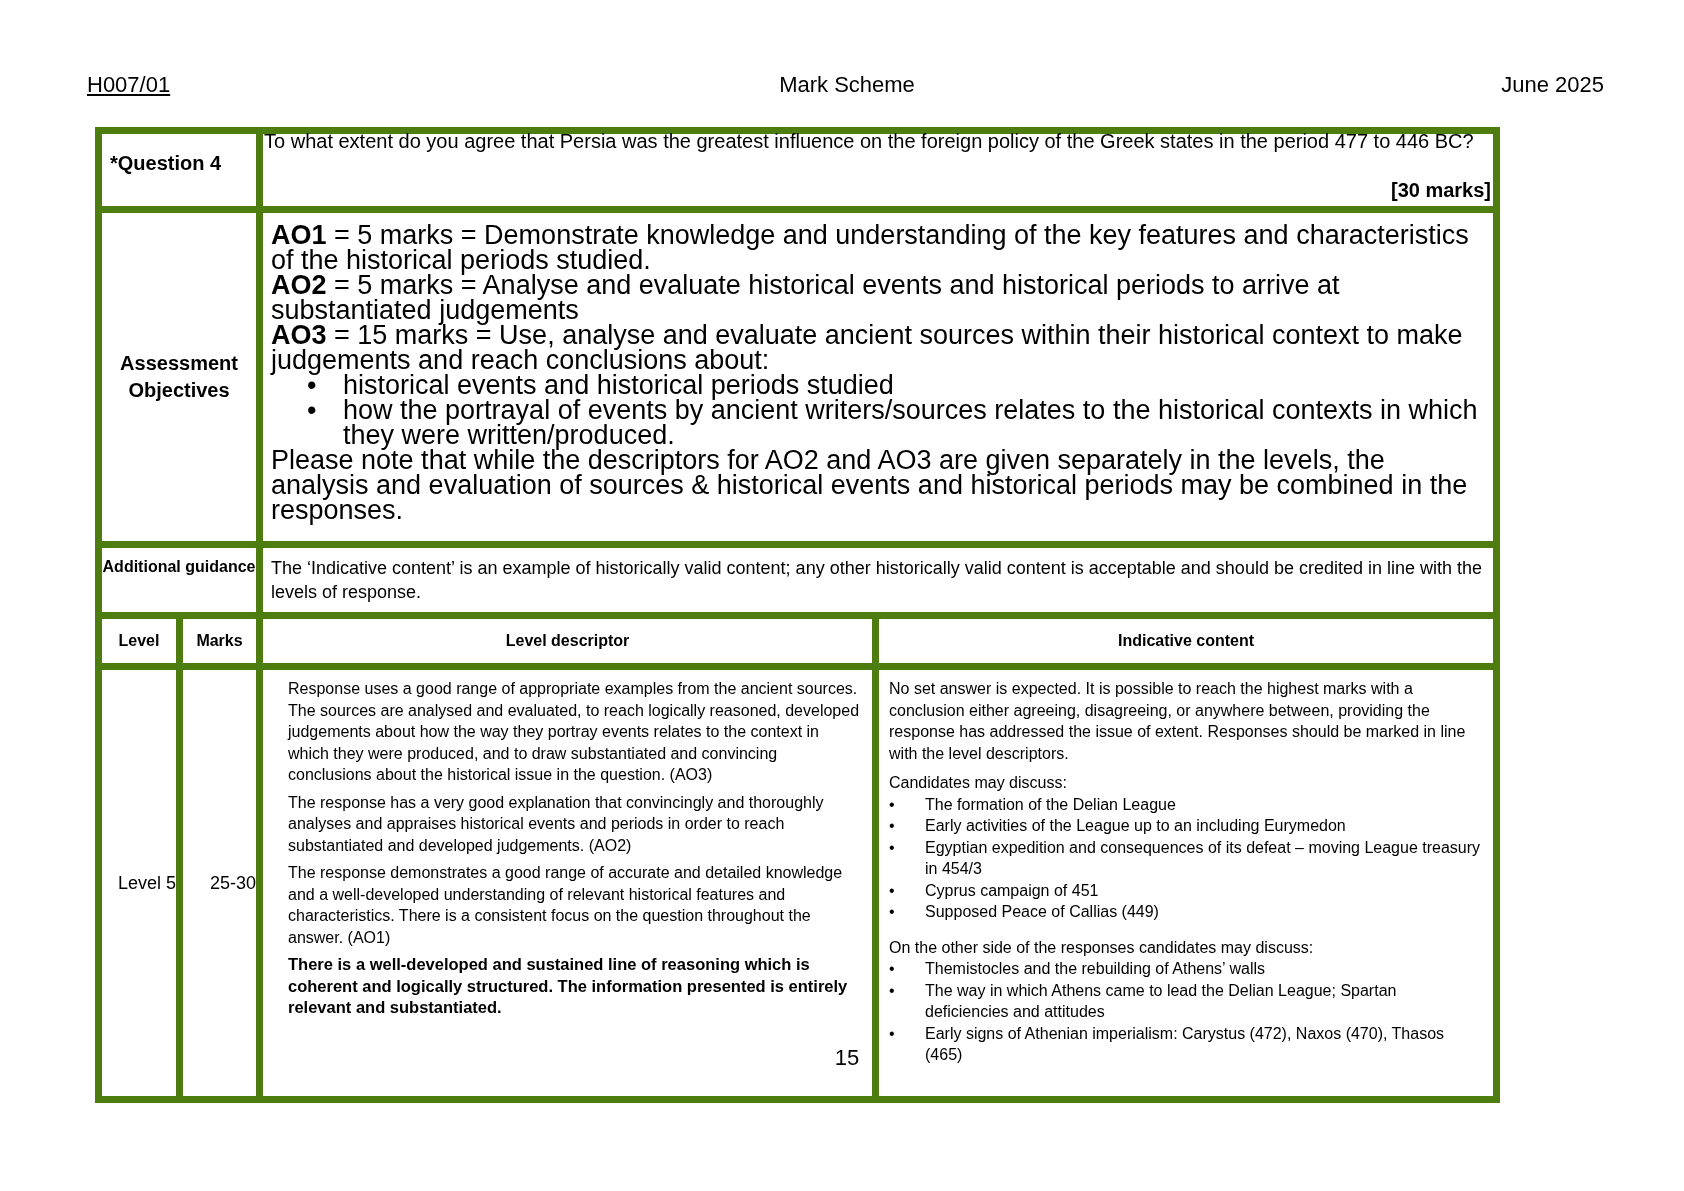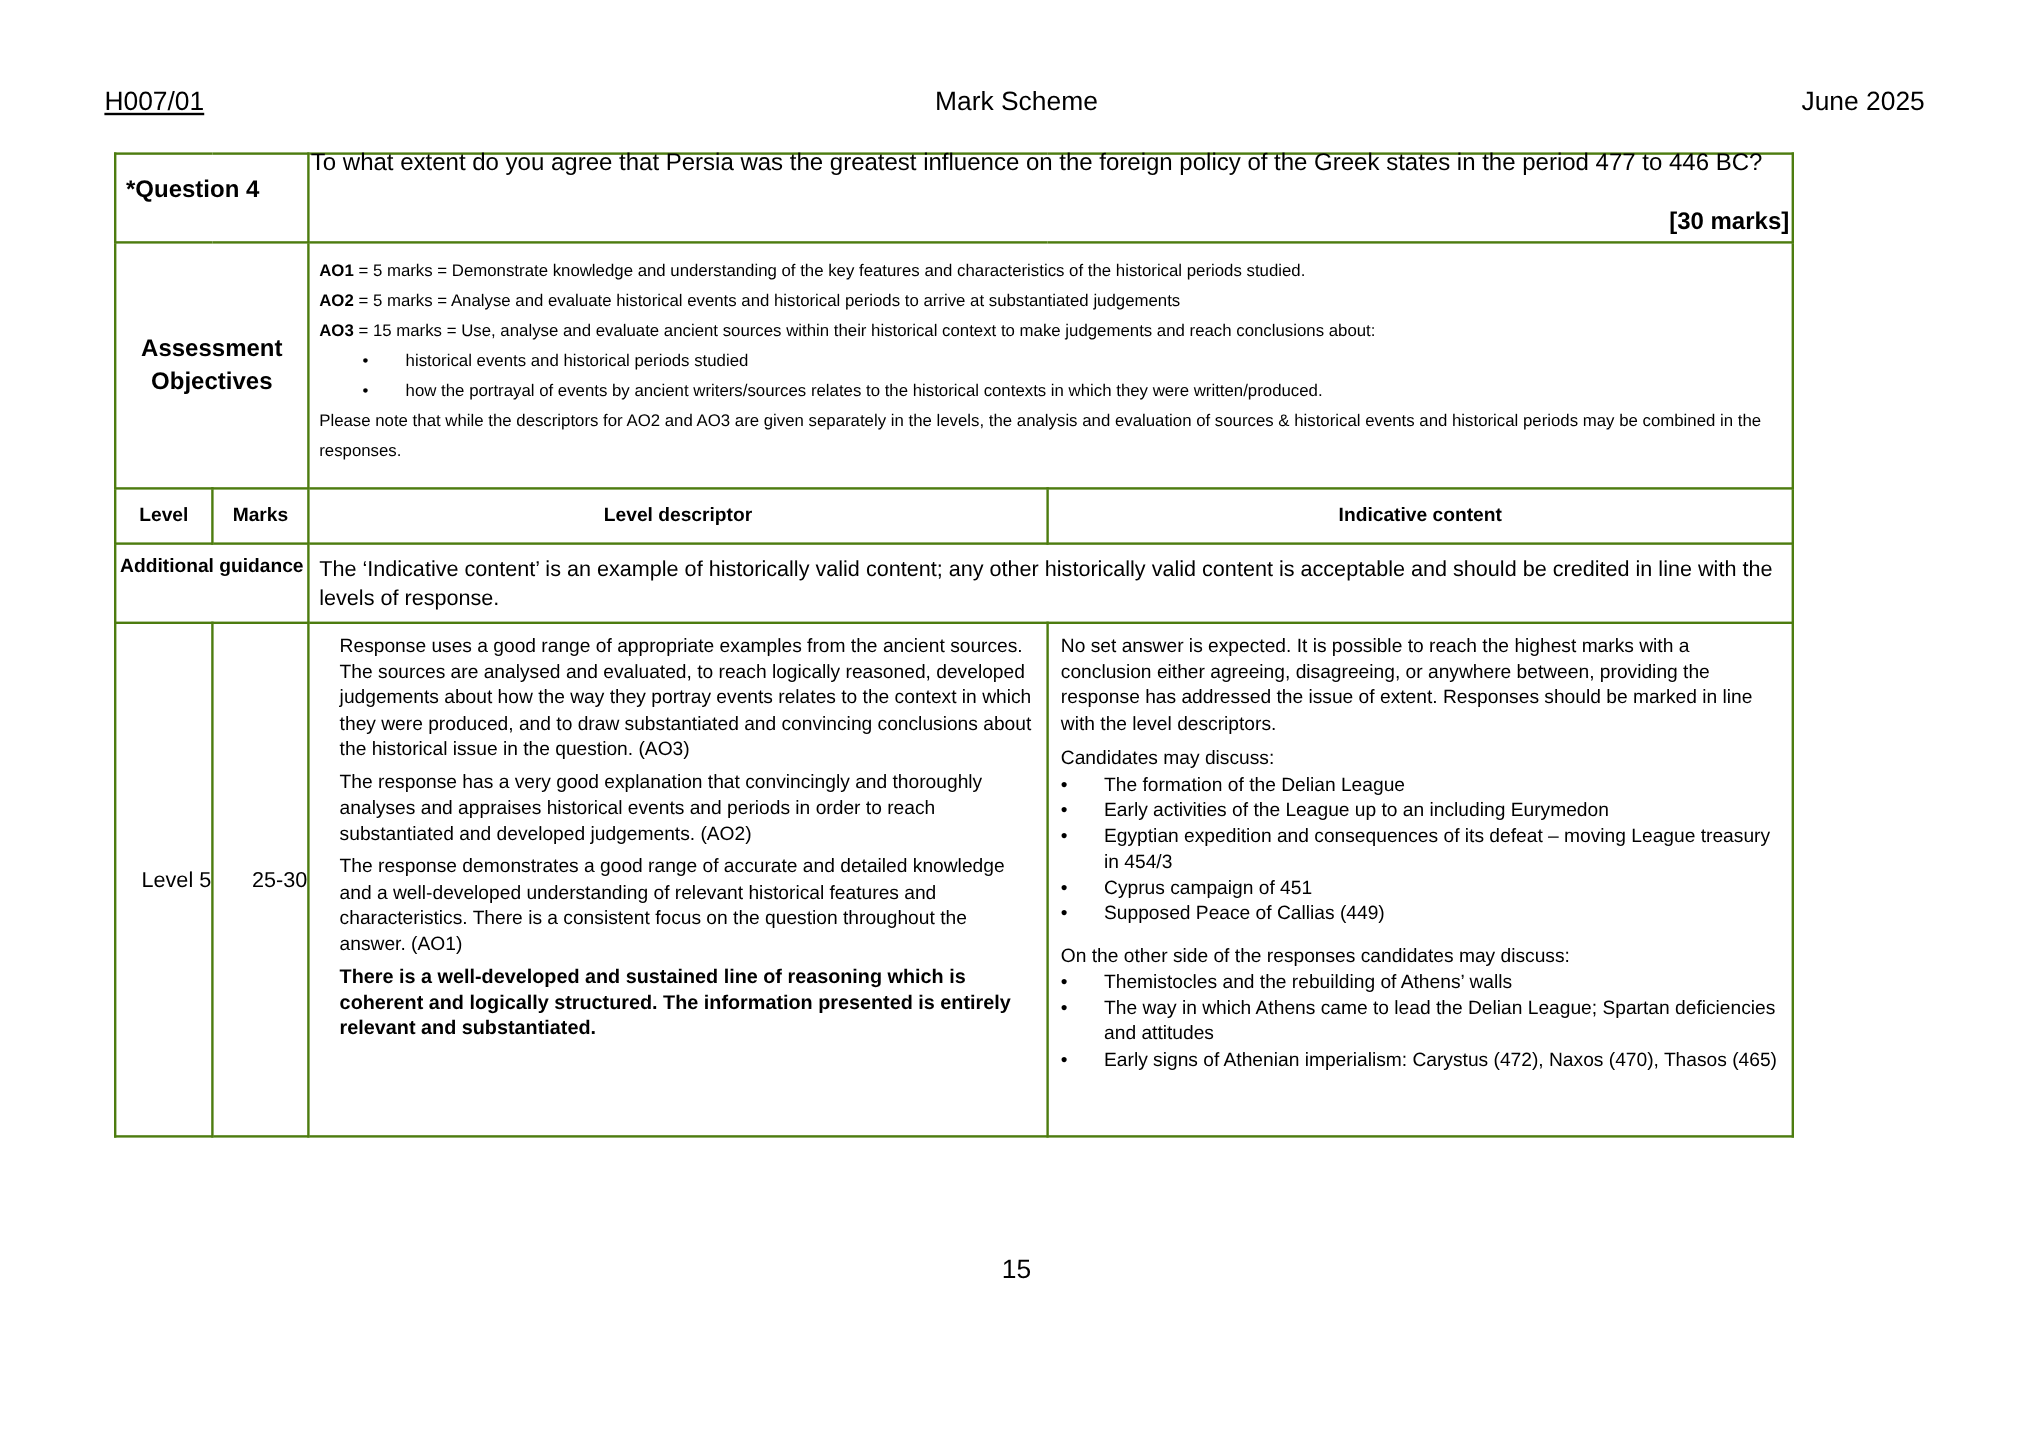--- a/index.html
+++ b/index.html
@@ -4,28 +4,28 @@
 <style>
   html, body { margin: 0; padding: 0; background: #ffffff; }
   body { width: 1684px; height: 1191px; position: relative; font-family: "Liberation Sans", sans-serif; color: #000; overflow: hidden; }
   .hdr { position: absolute; top: 72px; font-size: 22px; line-height: 26px; }
   .hdr-left { left: 87px; text-decoration: underline; }
   .hdr-center { left: 0; width: 1694px; text-align: center; }
   .hdr-right { right: 80px; }
   .page-num { position: absolute; top: 1045px; left: 0; width: 1694px; text-align: center; font-size: 22px; }
 
   table.ms { position: absolute; left: 95px; top: 127px; width: 1398px; border-collapse: collapse; table-layout: fixed; }
-  table.ms td { border: 2px solid #4d7c0f; vertical-align: top; padding: 0; }
+  table.ms td { border: 7px solid #4d7c0f; vertical-align: top; padding: 0; }
   .q-label { font-weight: bold; font-size: 20px; padding: 18px 0 0 8px !important; vertical-align: top; }
   .q-text { font-size: 20px; line-height: 15px; padding: 0 2px 0 1px !important; position: relative; height: 72px; }
   .q-text .qt { display: block; }
   .q-text .marks { position: absolute; right: 2px; bottom: 8px; font-weight: bold; font-size: 20px; }
 
   .ao-label { font-weight: bold; font-size: 20px; text-align: center; vertical-align: middle !important; line-height: 27px; }
-  .ao-cell { font-size: 14px; line-height: 25px; padding: 10px 8px 18px 8px !important; }
+  .ao-cell { font-size: 27px; line-height: 25px; padding: 10px 8px 18px 8px !important; }
   .ao-cell b { font-weight: bold; }
   .ao-cell ul { margin: 0; padding: 0 0 0 72px; list-style: none; }
   .ao-cell li { position: relative; }
   .ao-cell li::before { content: "•"; position: absolute; left: -36px; }
 
   .ag-label { font-weight: bold; font-size: 16px; text-align: center; line-height: 21px; padding-top: 8px !important; }
   .ag-cell { font-size: 18px; line-height: 24px; padding: 8px 8px 8px 8px !important; }
 
   .th { font-weight: bold; font-size: 16px; text-align: center; vertical-align: middle !important; height: 44px; }
   .row-sep td { border-top-width: 3px; }
@@ -70,28 +70,28 @@
       <div><b>AO2</b><span> = 5 marks = Analyse and evaluate historical events and historical periods to arrive at substantiated judgements</span></div>
       <div><b>AO3</b><span> = 15 marks = Use, analyse and evaluate ancient sources within their historical context to make judgements and reach conclusions about:</span></div>
       <ul>
         <li>historical events and historical periods studied</li>
         <li>how the portrayal of events by ancient writers/sources relates to the historical contexts in which they were written/produced.</li>
       </ul>
       <div>Please note that while the descriptors for AO2 and AO3 are given separately in the levels, the analysis and evaluation of sources &amp; historical events and historical periods may be combined in the responses.</div>
     </td>
   </tr>
   <tr>
+    <td colspan="2" class="ag-label">Additional guidance</td>
+    <td colspan="2" class="ag-cell">The ‘Indicative content’ is an example of historically valid content; any other historically valid content is acceptable and should be credited in line with the levels of response.</td>
+  </tr>
+  <tr>
     <td class="th">Level</td>
     <td class="th">Marks</td>
     <td class="th">Level descriptor</td>
     <td class="th">Indicative content</td>
-  </tr>
-  <tr>
-    <td colspan="2" class="ag-label">Additional guidance</td>
-    <td colspan="2" class="ag-cell">The ‘Indicative content’ is an example of historically valid content; any other historically valid content is acceptable and should be credited in line with the levels of response.</td>
   </tr>
   <tr class="row-sep">
     <td class="lvl">Level 5</td>
     <td class="lvl">25-30</td>
     <td class="desc">
       <p>Response uses a good range of appropriate examples from the ancient sources. The sources are analysed and evaluated, to reach logically reasoned, developed judgements about how the way they portray events relates to the context in which they were produced, and to  draw substantiated and convincing conclusions about the historical  issue in the question. (AO3)</p>
       <p>The response has a very good explanation that convincingly and thoroughly analyses and appraises historical events and periods in order to reach substantiated and developed judgements. (AO2)</p>
       <p> The response demonstrates a good range of accurate and detailed knowledge and a well-developed understanding of relevant historical features and characteristics. There is a consistent focus on the question throughout the answer. (AO1)</p>
       <p class="bold">There is a well-developed and sustained line of reasoning which is coherent and logically structured. The information presented is entirely relevant and substantiated.</p>
     </td>

